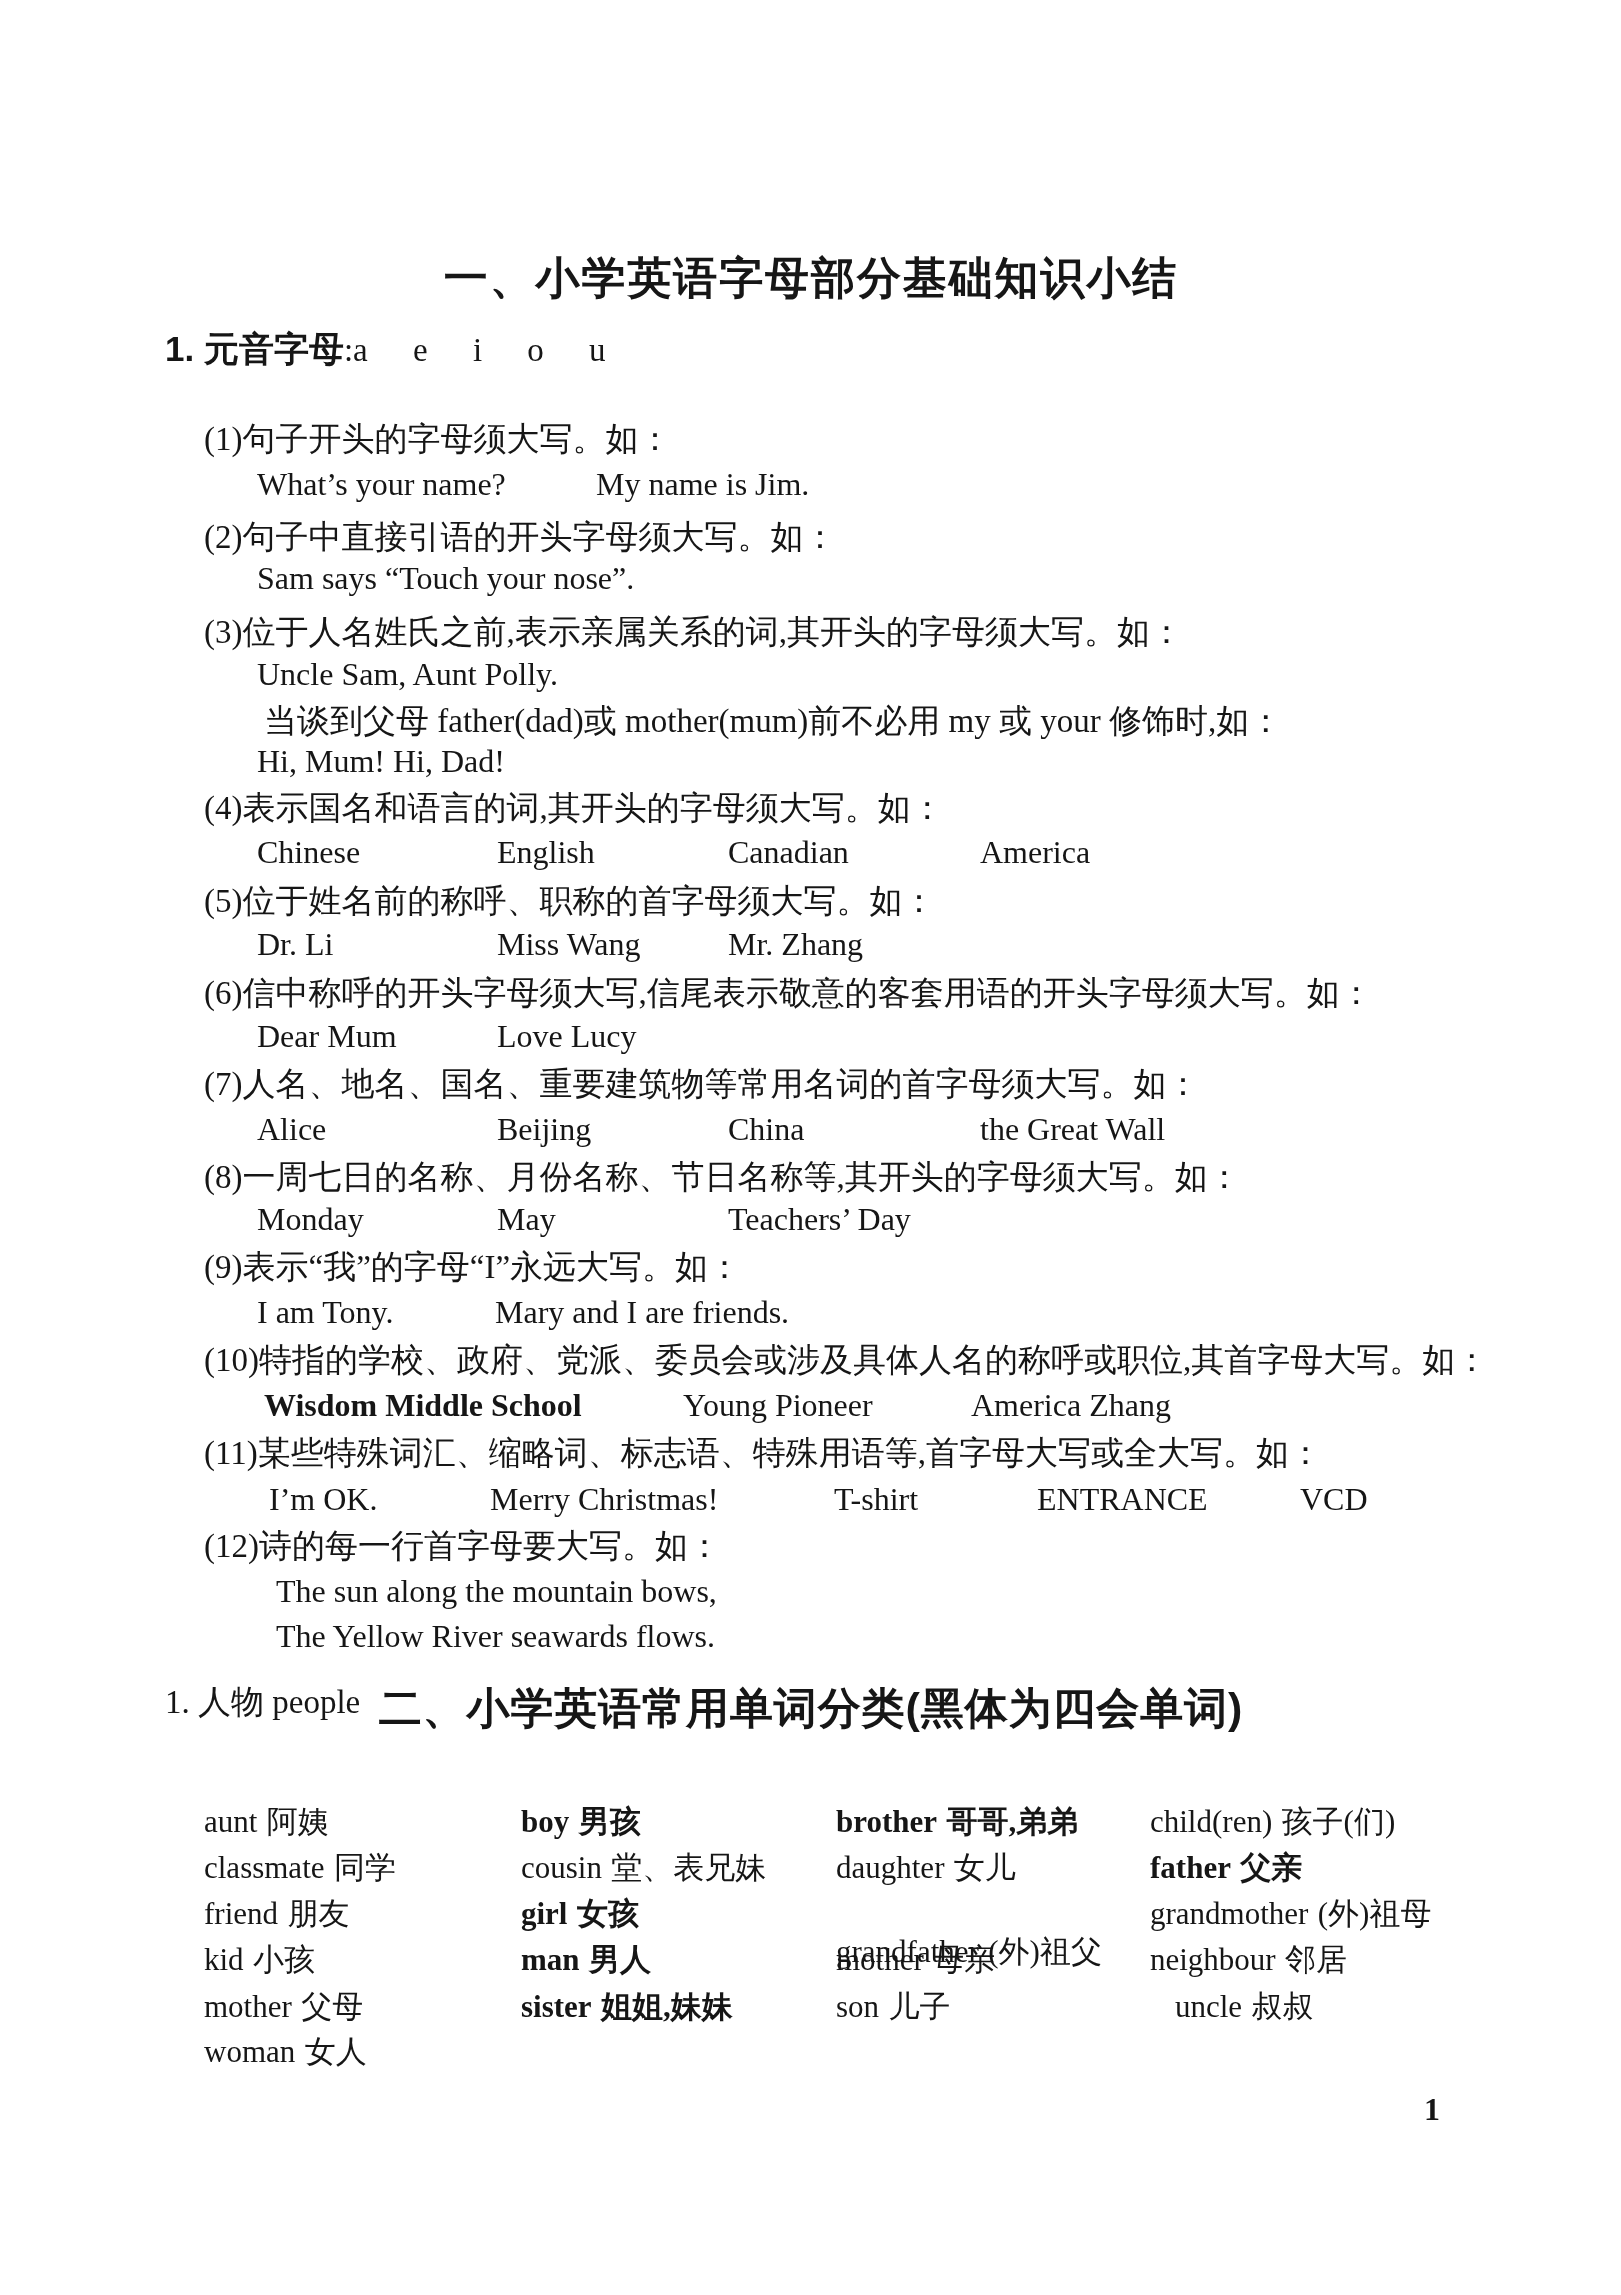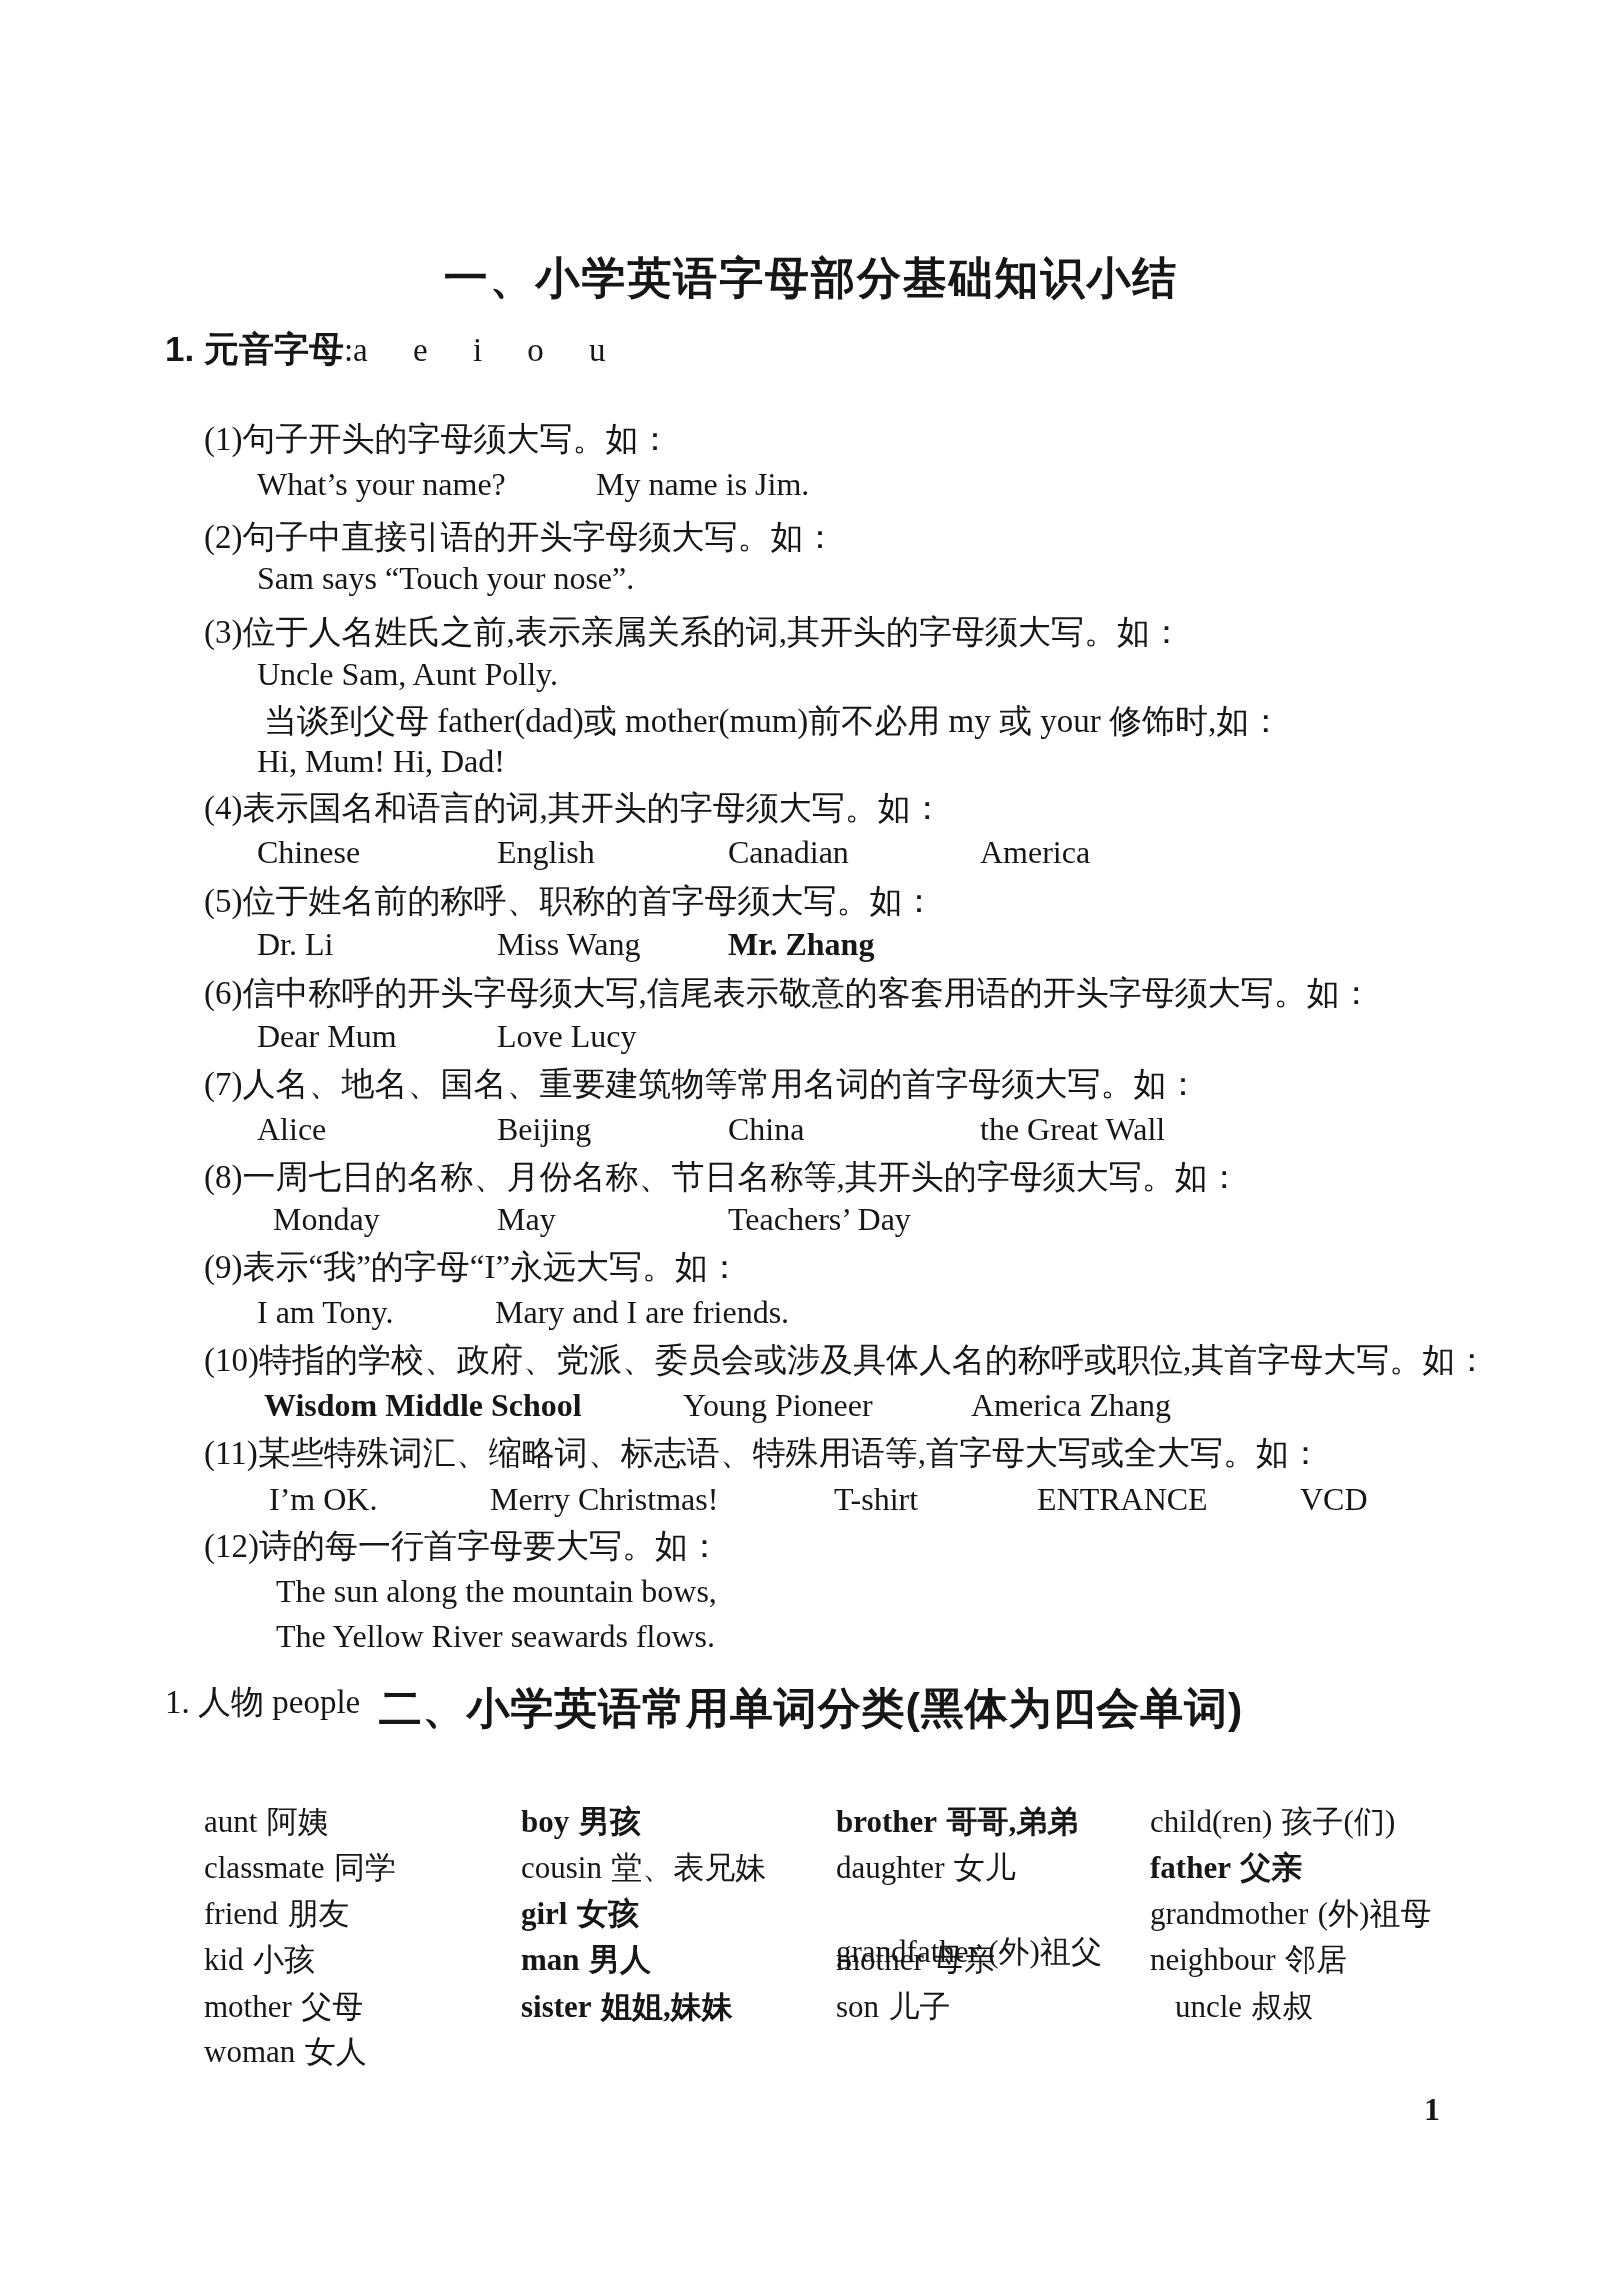--- a/index.html
+++ b/index.html
@@ -64,40 +64,40 @@
       <span style="left:257px;">Chinese</span>
       <span style="left:497px;">English</span>
       <span style="left:728px;">Canadian</span>
       <span style="left:980px;">America</span>
     </div>
 
   <div class="line rule song" style="top:879px;left:204px;">(5)位于姓名前的称呼、职称的首字母须大写。如：</div>
   <div class="line ex" style="top:926px;">
       <span style="left:257px;">Dr. Li</span>
       <span style="left:497px;">Miss Wang</span>
-      <span style="left:728px;font-weight:bold;">Mr. Zhang</span>
+      <span style="left:728px;">Mr. Zhang</span>
     </div>
 
   <div class="line rule song" style="top:971px;left:204px;">(6)信中称呼的开头字母须大写,信尾表示敬意的客套用语的开头字母须大写。如：</div>
   <div class="line ex" style="top:1018px;">
       <span style="left:257px;">Dear Mum</span>
       <span style="left:497px;">Love Lucy</span>
     </div>
 
   <div class="line rule song" style="top:1062px;left:204px;">(7)人名、地名、国名、重要建筑物等常用名词的首字母须大写。如：</div>
   <div class="line ex" style="top:1111px;">
       <span style="left:257px;">Alice</span>
       <span style="left:497px;">Beijing</span>
       <span style="left:728px;">China</span>
       <span style="left:980px;">the Great Wall</span>
     </div>
 
   <div class="line rule song" style="top:1155px;left:204px;">(8)一周七日的名称、月份名称、节日名称等,其开头的字母须大写。如：</div>
   <div class="line ex" style="top:1201px;">
-      <span style="left:257px;margin-left:16px;">Monday</span>
+      <span style="left:257px;">Monday</span>
       <span style="left:497px;">May</span>
       <span style="left:728px;">Teachers’ Day</span>
     </div>
 
   <div class="line rule song" style="top:1245px;left:204px;">(9)表示“我”的字母“I”永远大写。如：</div>
   <div class="line ex" style="top:1294px;">
       <span style="left:257px;">I am Tony.</span>
       <span style="left:495px;">Mary and I are friends.</span>
     </div>
 

